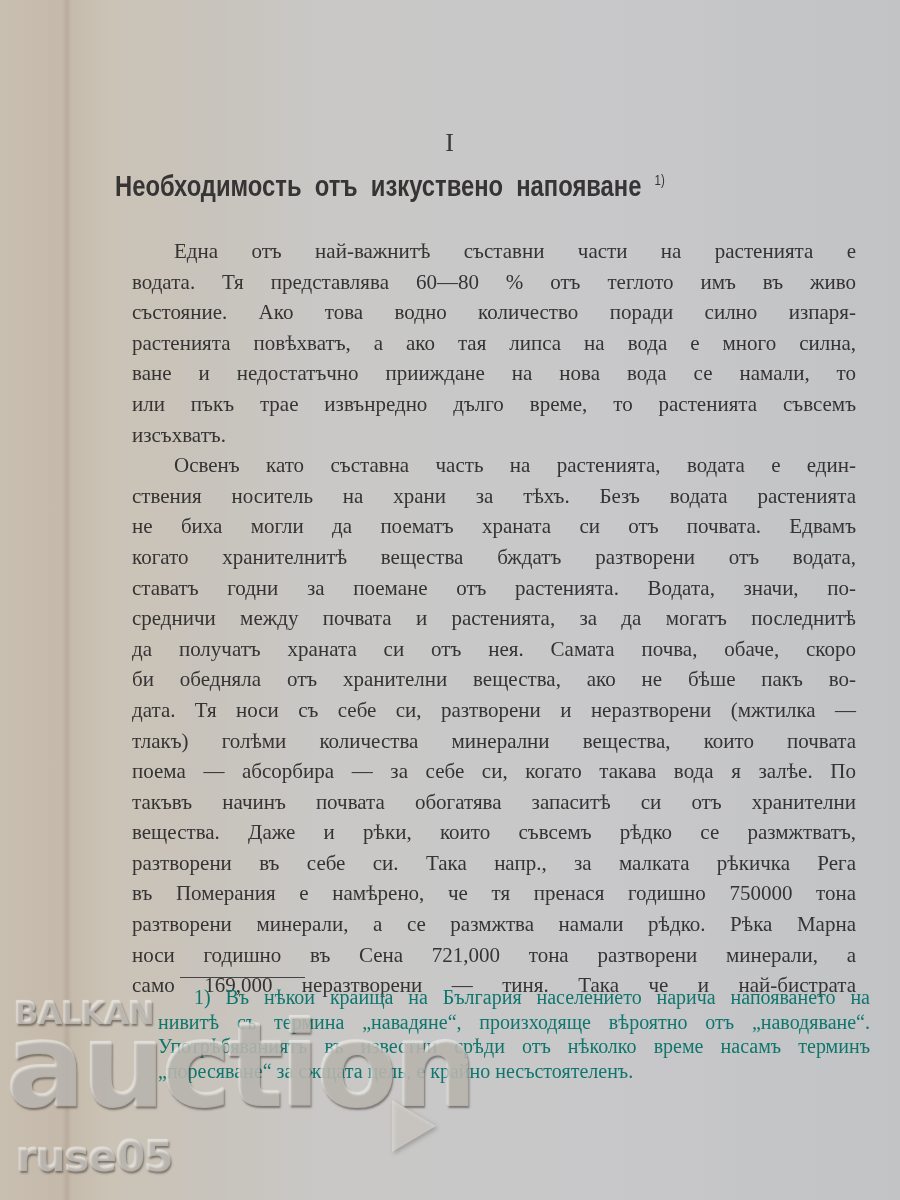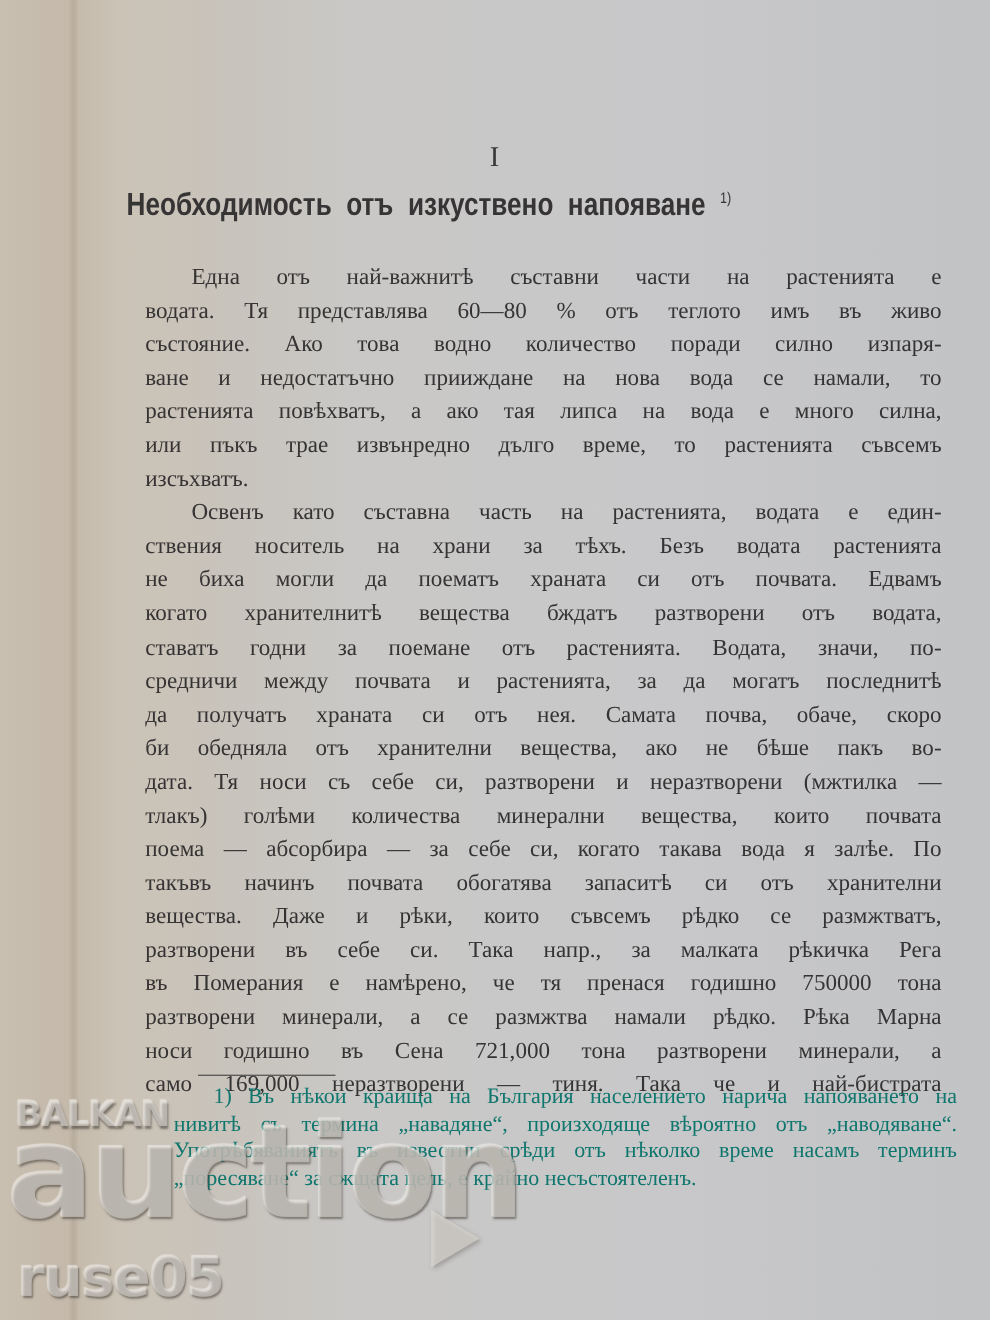--- a/index.html
+++ b/index.html
@@ -45,21 +45,21 @@
   .fn-line.indent { padding-left:36px; }
   .fn-line.last { text-align-last:left; }
   .wm {
     position:absolute; font-family:"DejaVu Sans", sans-serif; font-weight:bold;
     color:rgba(225,222,215,0.55);
     text-shadow: 1px 2px 2px rgba(60,55,50,0.55), -1px -1px 1px rgba(255,255,255,0.5);
     pointer-events:none;
   }
   .wm-balkan { left:14px; top:994px; font-size:32px; letter-spacing:-1px; }
   .wm-auction { left:6px; top:1010px; font-size:118px; letter-spacing:-4px; line-height:110px; }
-  .wm-user { left:16px; top:1132px; font-size:50px; letter-spacing:-1px;text-align:center; }
+  .wm-user { left:16px; top:1132px; font-size:42px; letter-spacing:-1px;text-align:center; }
   .wm-play {
     position:absolute; left:392px; top:1100px; width:0; height:0;
     border-top:26px solid transparent; border-bottom:26px solid transparent;
     border-left:44px solid rgba(225,222,215,0.6);
     filter: drop-shadow(2px 2px 2px rgba(60,55,50,0.5));
   }
 </style>
 </head>
 <body>
 
@@ -70,22 +70,22 @@
 
   <div class="title">
     <span>Необходимость отъ изкуствено напояване</span>
     <sup>1)</sup>
   </div>
 
   <div class="body-lines" id="body-lines">
     <div class="line indent">Една отъ най-важнитѣ съставни части на растенията е</div>
     <div class="line">водата. Тя представлява 60—80 % отъ теглото имъ въ живо</div>
     <div class="line">състояние. Ако това водно количество поради силно изпаря-</div>
+    <div class="line">растенията повѣхватъ, а ако тая липса на вода е много силна,</div>
     <div class="line">ване и недостатъчно прииждане на нова вода се намали, то</div>
-    <div class="line">растенията повѣхватъ, а ако тая липса на вода е много силна,</div>
     <div class="line">или пъкъ трае извънредно дълго време, то растенията съвсемъ</div>
     <div class="line last">изсъхватъ.</div>
     <div class="line indent">Освенъ като съставна часть на растенията, водата е един-</div>
     <div class="line">ствения носитель на храни за тѣхъ. Безъ водата растенията</div>
     <div class="line">не биха могли да поематъ храната си отъ почвата. Едвамъ</div>
     <div class="line">когато хранителнитѣ вещества бждатъ разтворени отъ водата,</div>
     <div class="line">ставатъ годни за поемане отъ растенията. Водата, значи, по-</div>
     <div class="line">средничи между почвата и растенията, за да могатъ последнитѣ</div>
     <div class="line">да получатъ храната си отъ нея. Самата почва, обаче, скоро</div>
     <div class="line">би обедняла отъ хранителни вещества, ако не бѣше пакъ во-</div>

